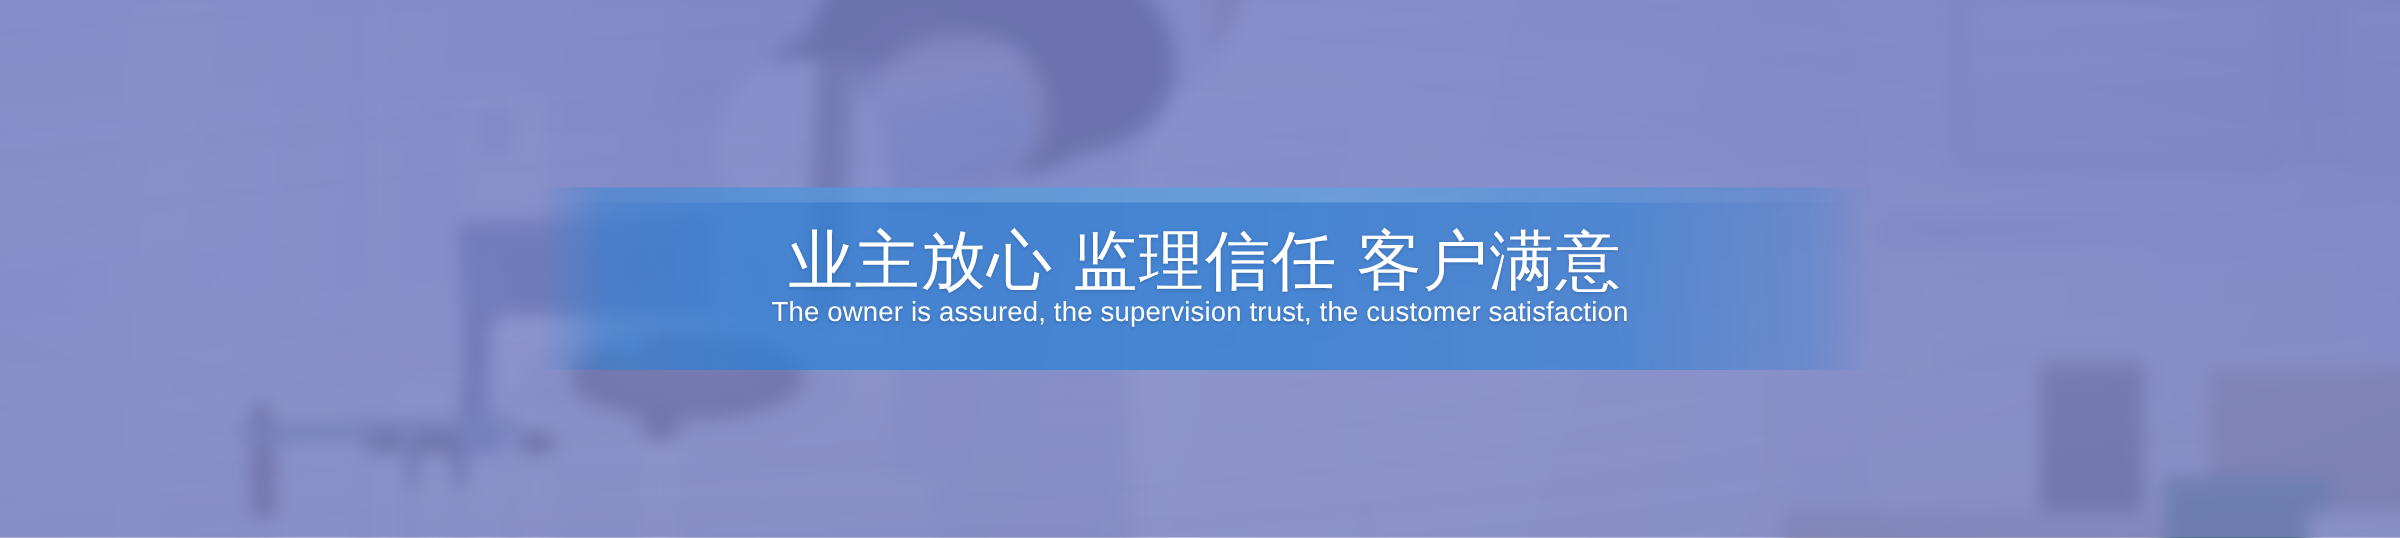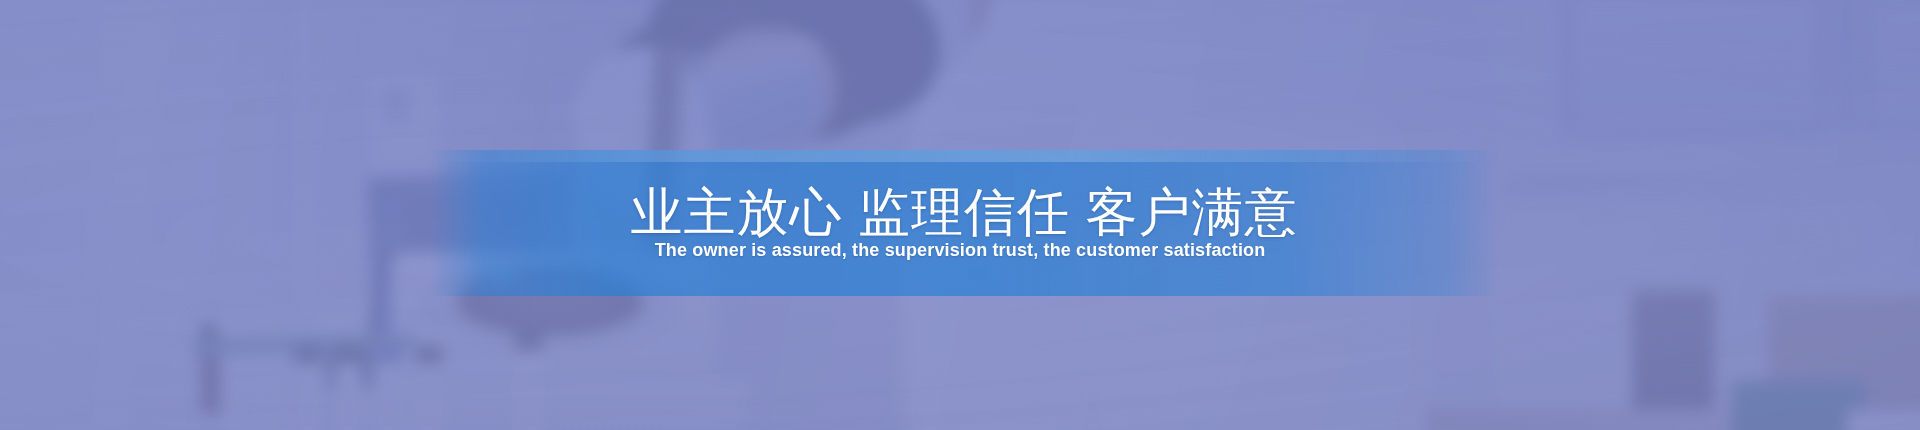--- a/index.html
+++ b/index.html
@@ -352,23 +352,23 @@
     font-size:52px;
     line-height:1.06;
     font-weight:400;
     letter-spacing:1px;
     white-space:nowrap;
     text-shadow:0 1px 3px rgba(20,50,100,.30);
     padding-left:8px;
   }
   .subtitle {
     color:#ffffff;
-    font-size:18px;
+    font-size:22px;
     line-height:1.2;
-    font-weight:700;
+    font-weight:400;
     letter-spacing:.15px;
     white-space:nowrap;
     text-shadow:0 1px 2px rgba(20,50,100,.28);
   }
 </style>
 </head>
 <body>
 
 <div class="banner">
 

